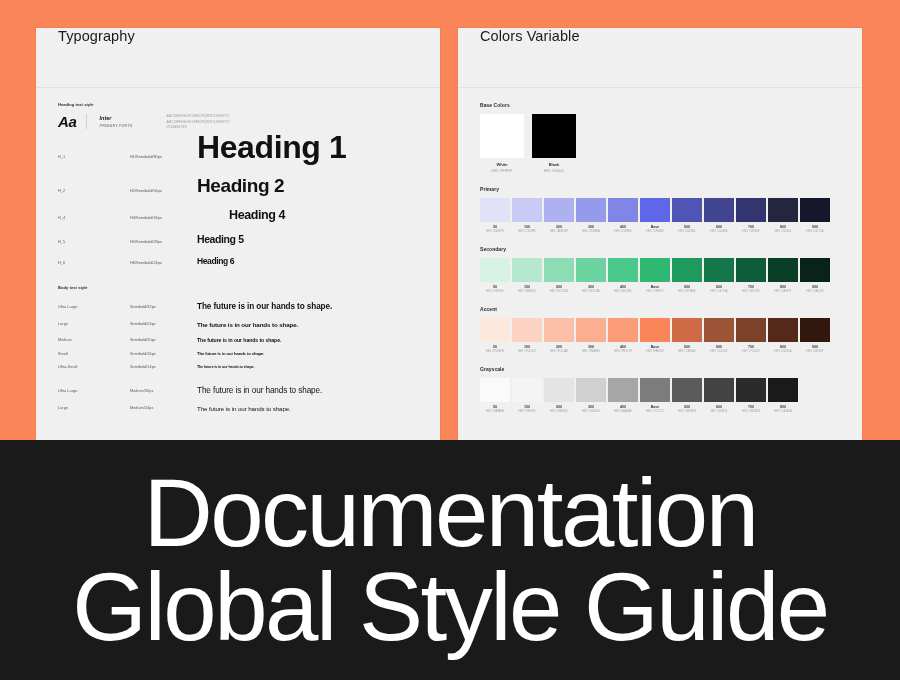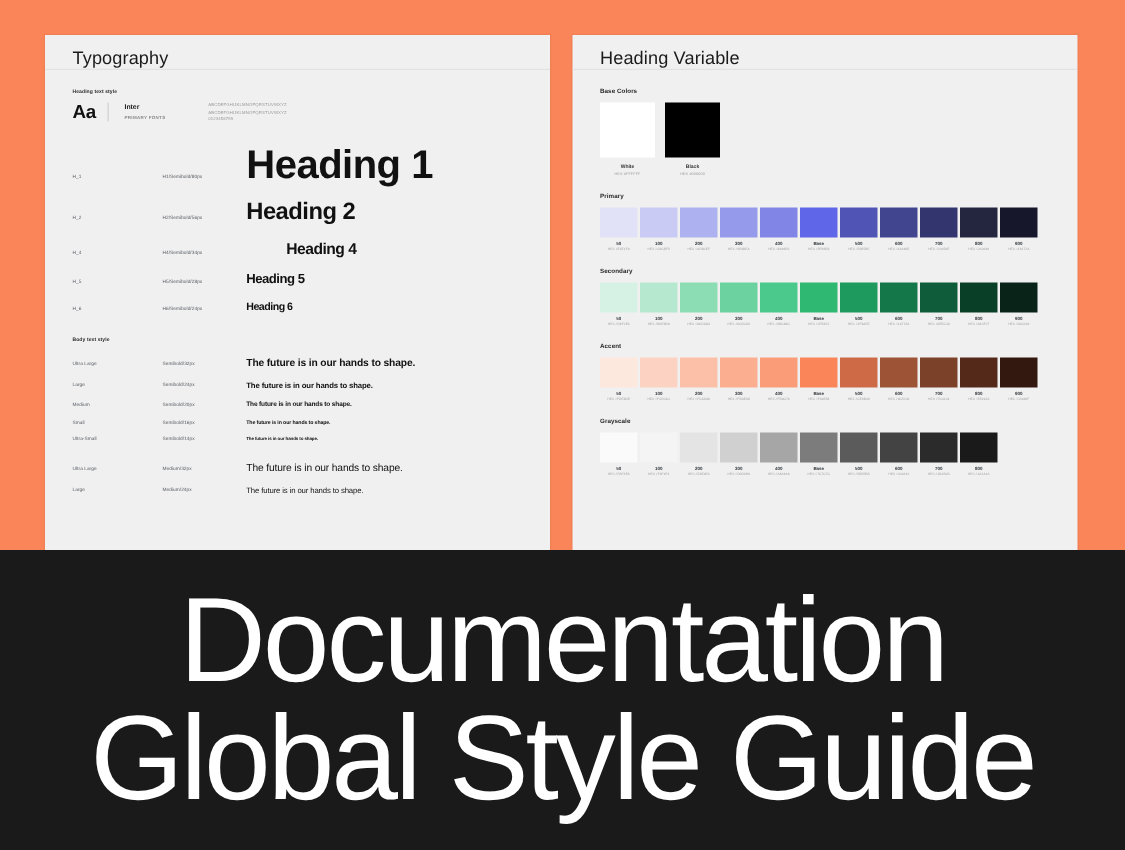--- a/index.html
+++ b/index.html
@@ -21,39 +21,39 @@
     position: absolute;
     top: 28px;
     background: #f0f0f0;
     box-shadow: 0 0 0 1px rgba(0,0,0,0.04);
     overflow: hidden;
   }
   #panel-typography { left: 36px;  width: 404px; height: 420px; }
   #panel-colors     { left: 458px; width: 404px; height: 420px; }
 
   .panel-header {
-    height: 28px;
+    height: 60px;
     border-bottom: 1px solid #e2e2e2;
-    display: flex; align-items: flex-end;
+    display: flex; align-items: flex-start;
     padding: 0 22px;
   }
   .panel-title {
     font-size: 14.5px; font-weight: 400; color: #1b1b1b;
     letter-spacing: 0.1px;
   }
   .panel-body { padding: 14px 22px 0 22px; }
 
   
   .section-label {
     font-size: 4px; font-weight: 700; color: #2a2a2a;
     letter-spacing: 0.08px; margin-bottom: 7px;
   }
   .font-spec {
     display: flex; align-items: center; gap: 13px;
-    margin-bottom: 16px;
+    font-style: italic;
   }
   .font-aa {
     font-size: 15px; font-weight: 600; color: #111;
     letter-spacing: -0.3px; padding-right: 9px;
     border-right: 1px solid #cfcfcf; line-height: 1;
   }
   .font-names { display: flex; flex-direction: column; gap: 3px; width: 54px; }
   .font-family-name { font-size: 5.5px; font-weight: 700; color: #1b1b1b; }
   .font-role { font-size: 3.6px; font-weight: 600; color: #8a8a8a; letter-spacing: 0.25px; }
   .font-glyphs { display: flex; flex-direction: column; gap: 1.5px; }
@@ -215,21 +215,21 @@
           <span class="type-sample">The future is in our hands to shape.</span>
         </div>
 
       </div>
 
     </div>
   </div>
 
   <div class="panel" id="panel-colors">
     <div class="panel-header">
-      <span class="panel-title">Heading Variable</span>
+      <span class="panel-title">Colors Variable</span>
     </div>
     <div class="panel-body">
 
       <div class="color-group">
         <div class="group-label">Base Colors</div>
         <div class="base-row">
           <div class="base-item">
             <div class="base-chip" style="background: rgb(255, 255, 255);"></div>
             <div class="base-name">White</div>
             <div class="base-hex">HEX #FFFFFF</div>

